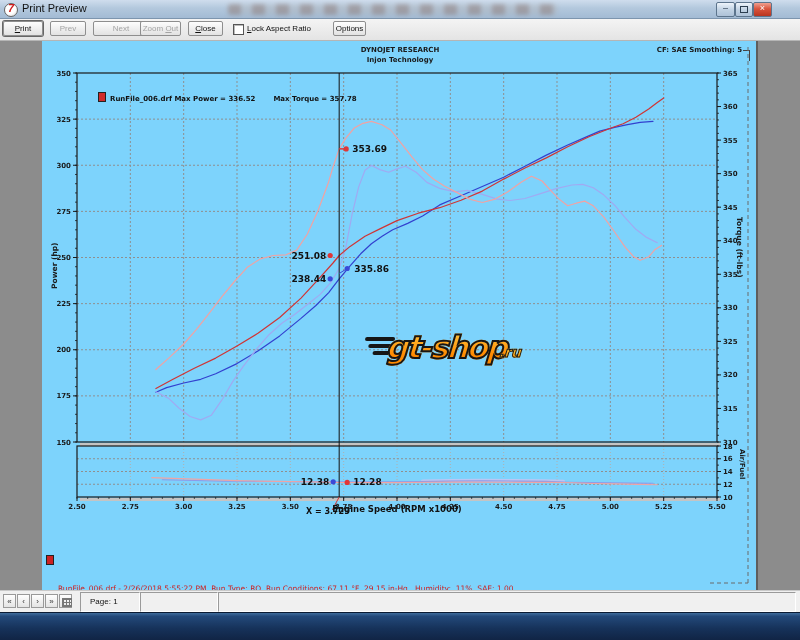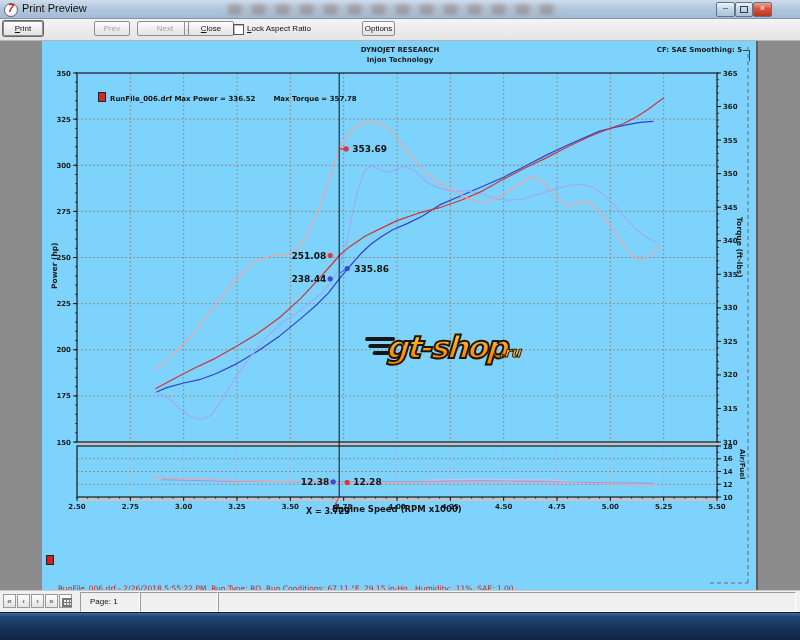--- a/index.html
+++ b/index.html
@@ -21,21 +21,21 @@
     background:linear-gradient(#eef4fb,#c2d3e4 50%,#aec2d8);color:#2c3e50;font-size:9px;line-height:11px;text-align:center;}
   .winbtn.close{background:linear-gradient(#f0a090,#d9543d 45%,#b83520);color:#fff;}
   .restore-glyph{position:absolute;left:4px;top:3px;width:6px;height:5px;border:1px solid #2c3e50;background:transparent;}
 
   
   .toolbar{left:0;top:19px;width:800px;height:21px;background:linear-gradient(#f4f4f4,#e4e4e4);
     border-bottom:1px solid #b5b5b5;}
   .tbtn{top:2px;height:15px;border:1px solid #8e8e8e;border-radius:2px;font-size:8px;line-height:14px;
     text-align:center;background:linear-gradient(#fdfdfd,#e2e2e2);color:#111;box-sizing:border-box;}
   .tbtn.default{box-shadow:0 0 0 1px #666;}
-  .tbtn.disabled{color:#a4a4a4;margin-left:44px;}
+  .tbtn.disabled{color:#a4a4a4;}
   .tbtn u{text-decoration:underline;}
   .checkbox{left:233px;top:5px;width:9px;height:9px;background:#fff;border:1px solid #555;box-shadow:inset 1px 1px 0 #bbb;}
   .check-label{left:247px;top:5px;font-size:8px;color:#111;}
   .check-label u{text-decoration:underline;}
 
   
   .preview{left:0;top:41px;width:800px;height:549px;background:#8c8c8c;}
   .page{left:42px;top:0;width:714px;height:549px;background:#7dd3fc;box-shadow:2px 0 0 #5e5e5e;}
 
   .chart-text{font-family:"DejaVu Sans",sans-serif;color:#1a1a1a;}
@@ -93,24 +93,24 @@
         <span class="restore-glyph"></span>
       </div>
     <div class="abs winbtn close" style="left:753px;width:17px;">×</div>
   </div>
 
   <div class="abs toolbar">
     <div class="abs tbtn default" style="left:3px;width:40px;"><u>P</u><span>rint</span></div>
     <div class="abs tbtn disabled" style="left:50px;width:36px;">Prev</div>
     <div class="abs tbtn disabled" style="left:93px;width:56px;">Next</div>
     <div class="abs tbtn disabled" style="left:140px;width:41px;"><span>Zoom </span><u>O</u><span>ut</span></div>
-    <div class="abs tbtn" style="left:188px;width:46px;"><u>C</u><span>lose</span></div>
+    <div class="abs tbtn" style="left:188px;width:35px;"><u>C</u><span>lose</span></div>
     <div class="abs checkbox"></div>
     <div class="abs check-label"><u>L</u><span>ock Aspect Ratio</span></div>
-    <div class="abs tbtn" style="left:333px;width:33px;margin-left:29px;">Options</div>
+    <div class="abs tbtn" style="left:333px;width:33px;">Options</div>
   </div>
 
   <div class="abs preview">
     <div class="abs page">
 
       <div class="abs hdr chart-text" style="left:258px;top:5px;width:200px;">DYNOJET RESEARCH</div>
       <div class="abs hdr chart-text" style="left:258px;top:15px;width:200px;">Injon Technology</div>
       <div class="abs hdr chart-text" style="left:560px;top:5px;width:140px;text-align:right;">CF: SAE  Smoothing: 5</div>
       <div class="abs" style="left:701px;top:9px;width:6px;height:10px;border-top:1px solid #444;border-right:1px solid #444;"></div>
 

